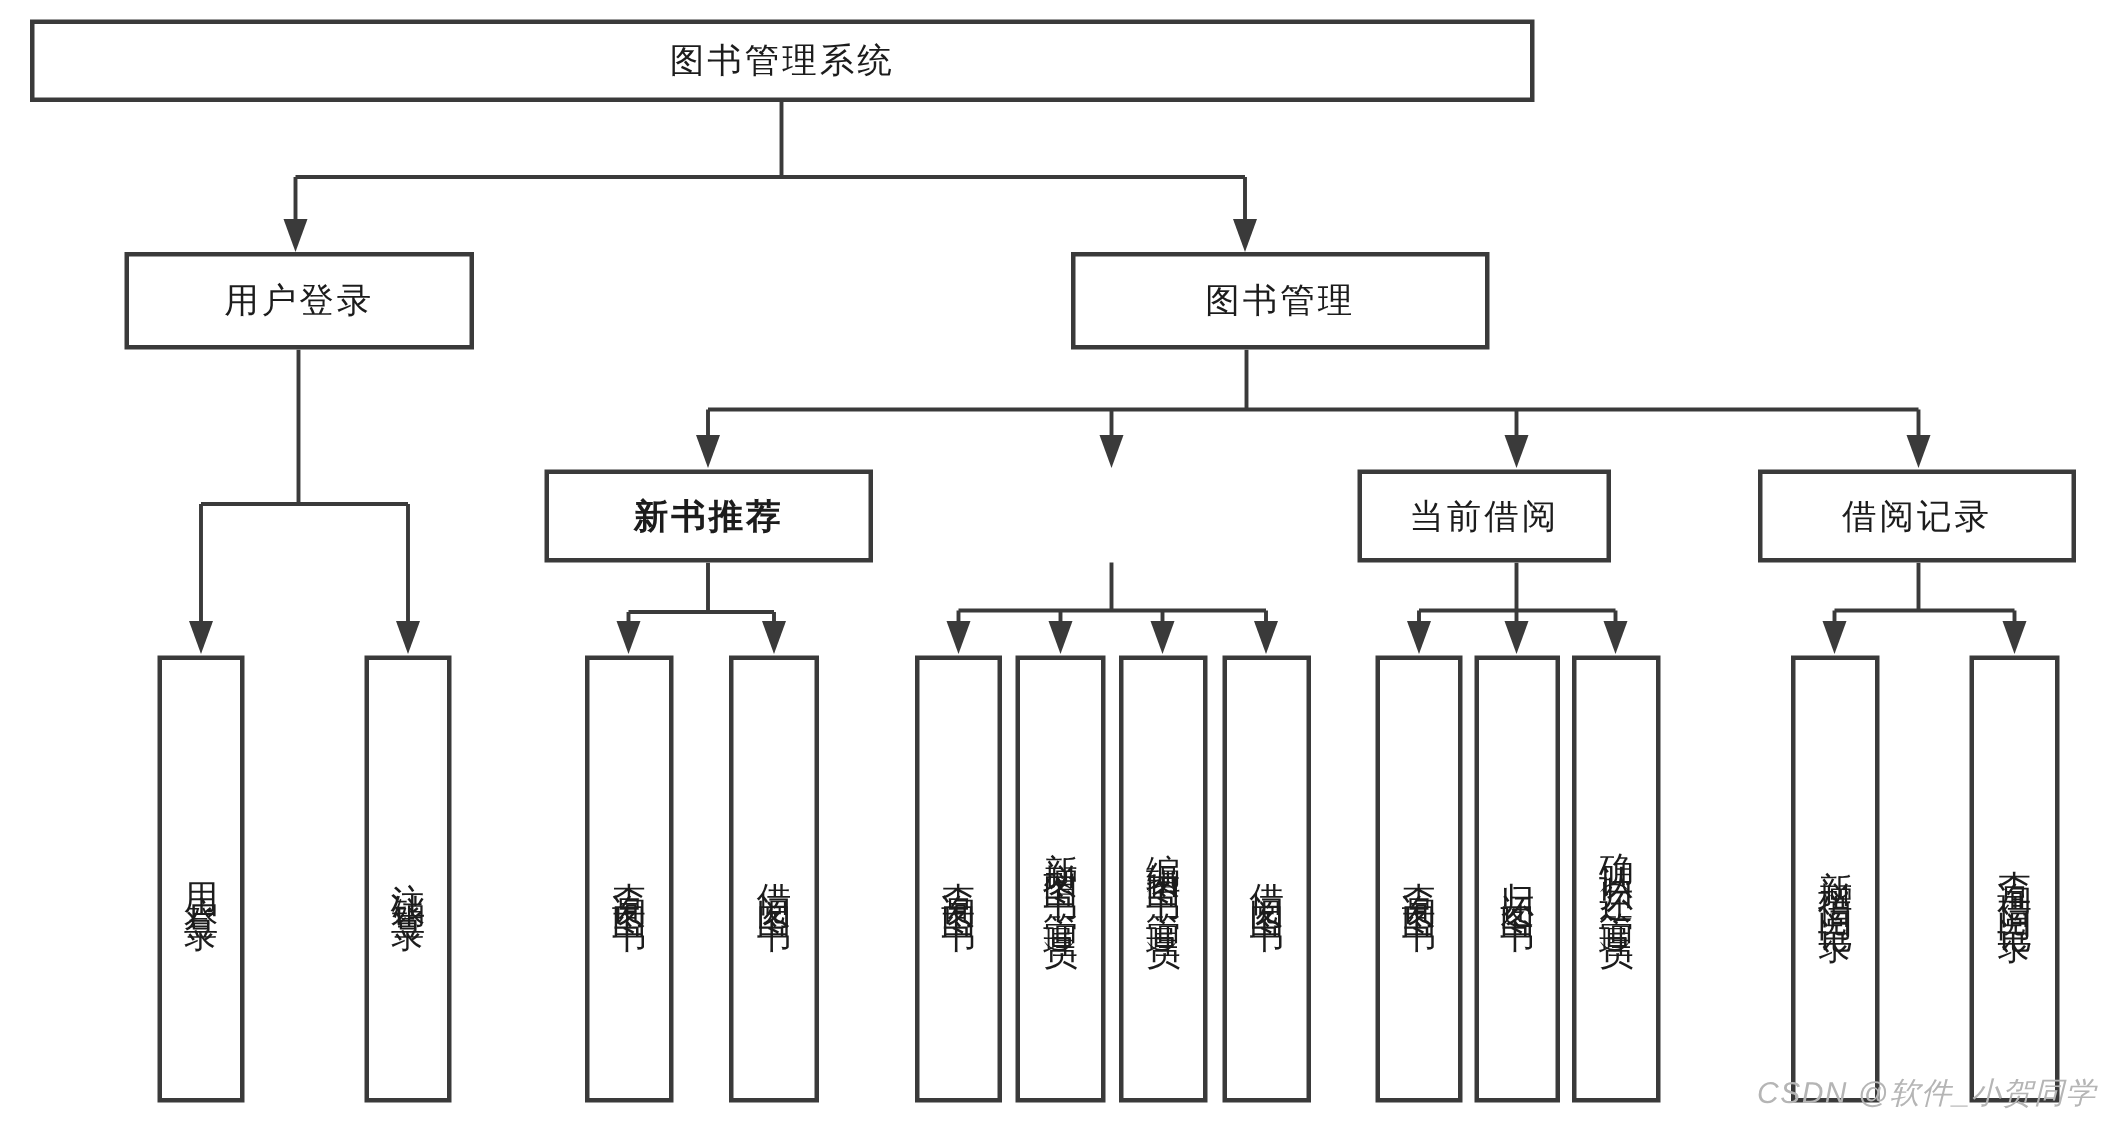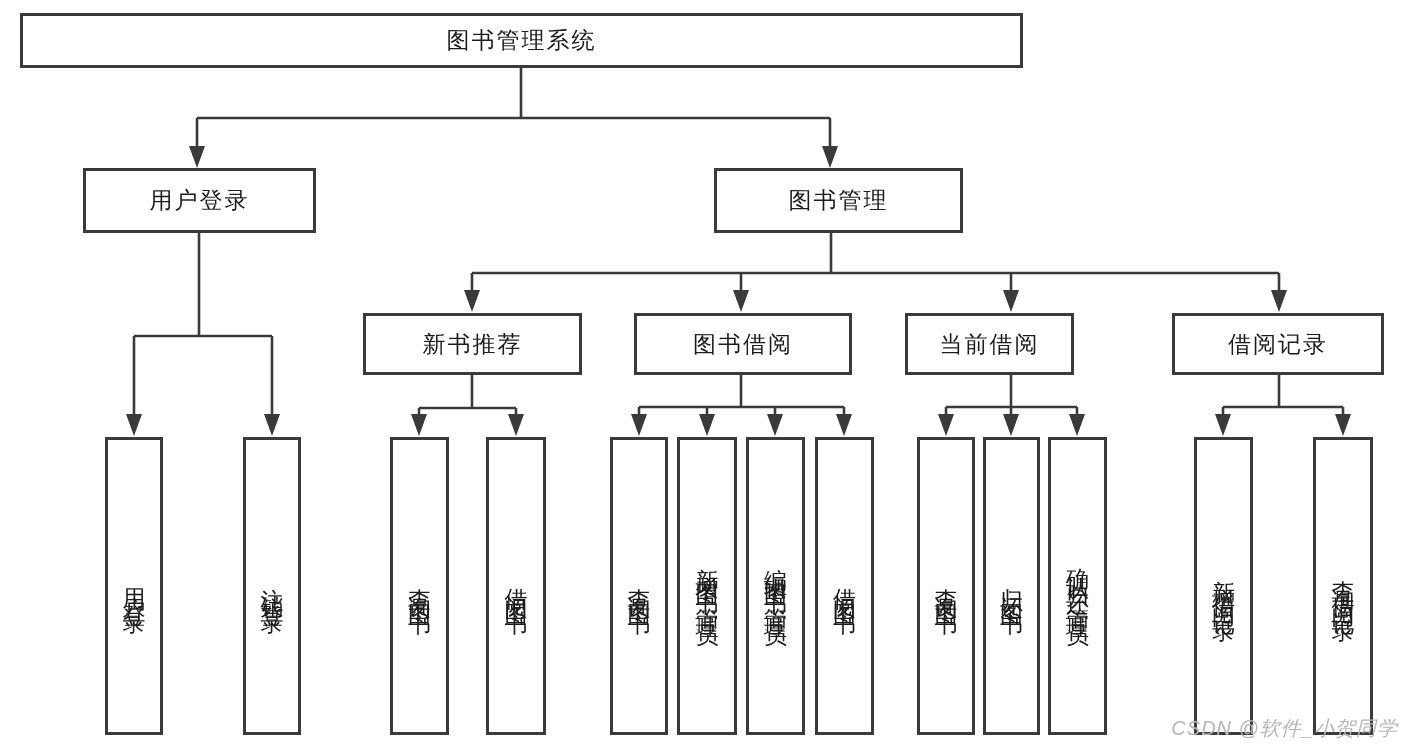--- a/index.html
+++ b/index.html
@@ -88,24 +88,23 @@
         <polygon points="1011,436 1003,414 1019,414" fill="#3a3a3a"></polygon>
         <polygon points="1077,436 1069,414 1085,414" fill="#3a3a3a"></polygon>
         <polygon points="1223,436 1215,414 1231,414" fill="#3a3a3a"></polygon>
         <polygon points="1343,436 1335,414 1351,414" fill="#3a3a3a"></polygon>
       </g>
   </svg>
 
   <div class="node hnode" style="left:20px; top:13px; width:1003px; height:55px;">图书管理系统</div>
 
   <div class="node hnode" style="left:83px; top:168px; width:233px; height:65px;">用户登录</div>
-  <div class="node hnode" style="left:714px; top:168px; width:249px; height:65px;">图书管理</div>
+  <div class="node hnode" style="left:714px; top:168px; width:279px; height:65px;">图书管理</div>
 
-  <div class="node hnode" style="left:363px; top:313px; width:219px; height:62px;">新书推荐</div>
-  <div class="node hnode" style="left:634px; top:313px; width:218px; height:62px;">图书借阅</div>
+  <div class="node hnode" style="left:363px; top:313px; width:219px; height:62px;font-weight:bold;">新书推荐</div>
   <div class="node hnode" style="left:905px; top:313px; width:169px; height:62px;">当前借阅</div>
   <div class="node hnode" style="left:1172px; top:313px; width:212px; height:62px;">借阅记录</div>
 
   <div class="node vnode" style="left:105px; top:437px; width:58px; height:298px;">
     <span class="vtext">用户登录</span>
   </div>
   <div class="node vnode" style="left:243px; top:437px; width:58px; height:298px;">
     <span class="vtext">注销登录</span>
   </div>
 

